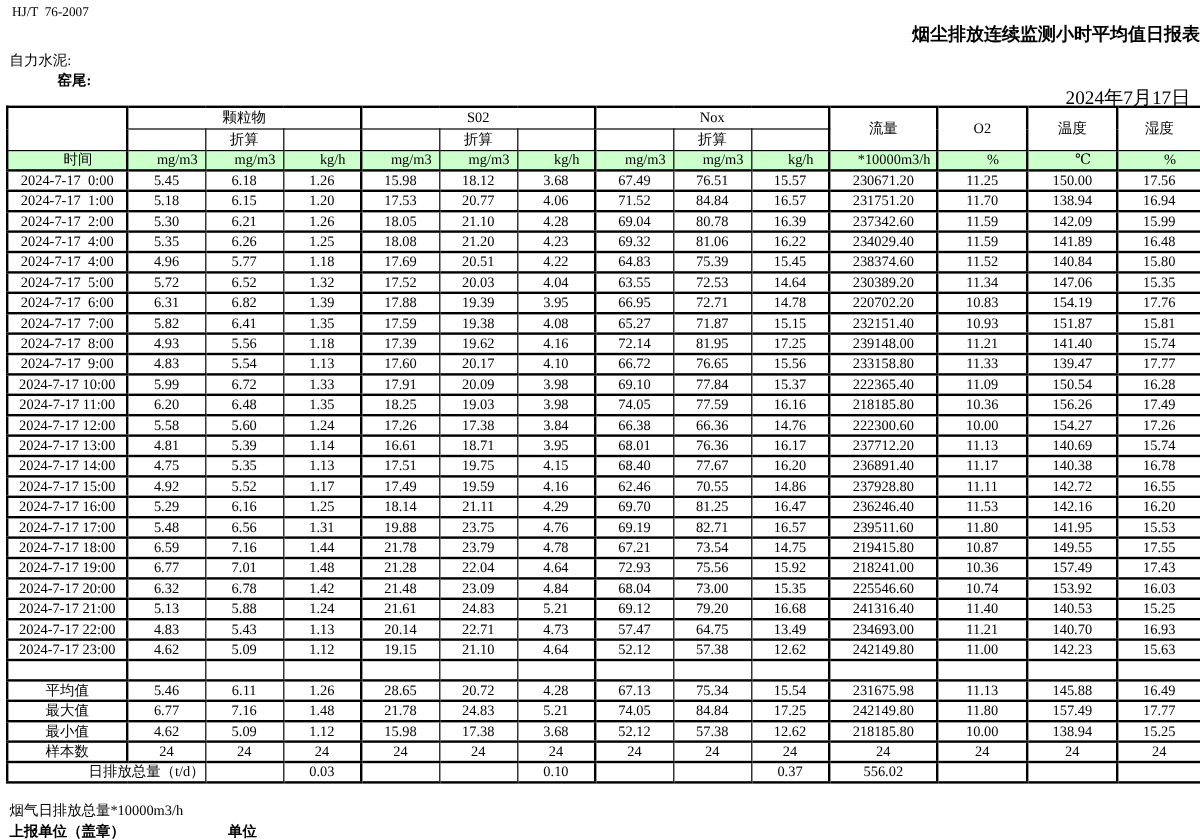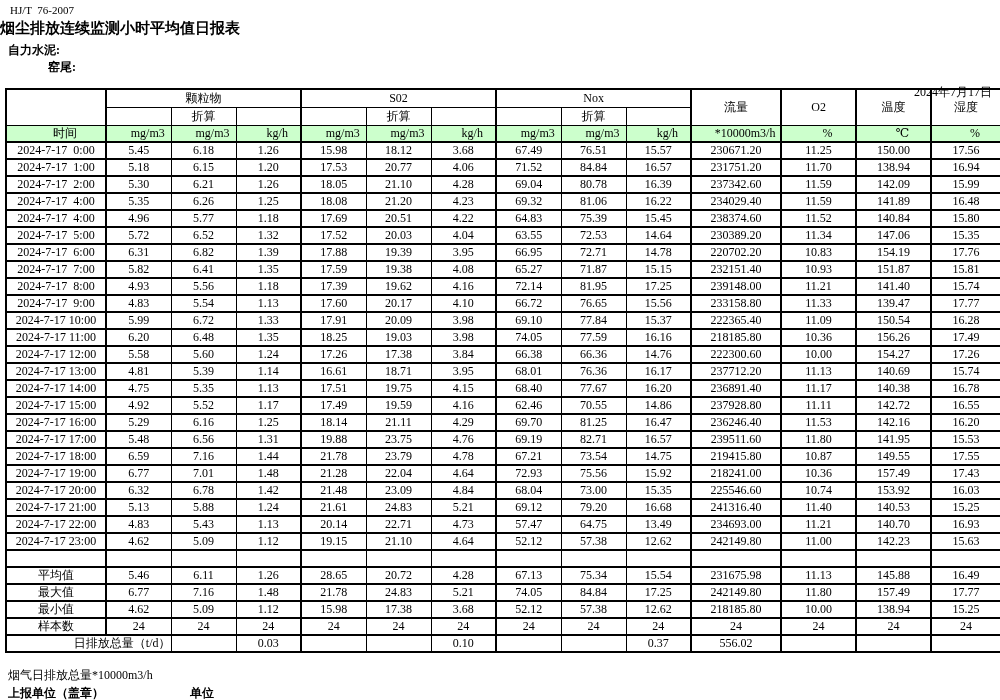--- a/index.html
+++ b/index.html
@@ -1,24 +1,24 @@
 <!DOCTYPE html>
 <html><head>
 <meta charset="utf-8">
 <style>
   html,body{margin:0;padding:0;}
   body{
     width:1000px;height:700px;position:relative;background:#fff;color:#000;
     font-family:"Liberation Serif","DejaVu Serif",serif;
   }
   .std{position:absolute;top:4px;left:10px;font-weight:normal;font-size:11px;white-space:pre;}
-  .title{position:absolute;top:19px;left:0;width:1000px;text-align:left;font-weight:bold;font-size:15px;font-family:Liberation Mono, monospace;}
-  .company{position:absolute;top:42px;left:8px;font-weight:bold;font-size:12px;}
+  .title{position:absolute;top:19px;left:0;width:1000px;text-align:right;font-weight:bold;font-size:15px;font-family:Liberation Mono, monospace;}
+  .company{position:absolute;top:42px;left:8px;font-weight:normal;font-size:12px;}
   .location{position:absolute;top:59px;left:8px;font-weight:bold;font-size:12px;margin-left:40px;}
-  .date{position:absolute;top:72px;left:0;width:992px;text-align:right;font-size:12px;margin-top:12px;}
+  .date{position:absolute;top:72px;left:0;width:992px;text-align:right;font-size:16px;}
   table{
     position:absolute;top:88px;left:5px;width:990px;
     border-collapse:collapse;table-layout:fixed;border:2px solid #000;
   }
   td{
     border:1px solid #000;text-align:center;vertical-align:middle;
     font-size:12px;padding:0;height:15px;line-height:15px;
     overflow:hidden;white-space:pre;
   }
   .hrow td{height:17px;}

